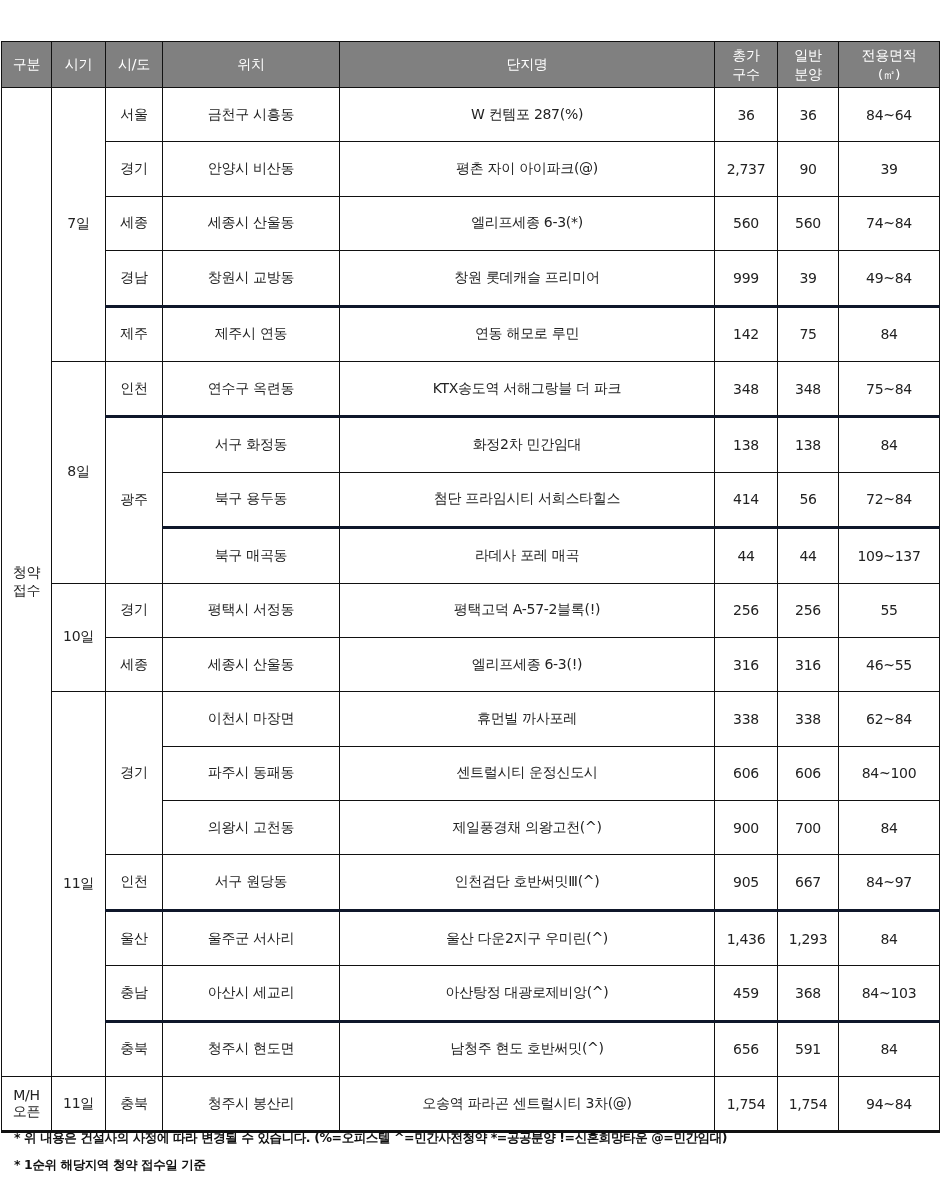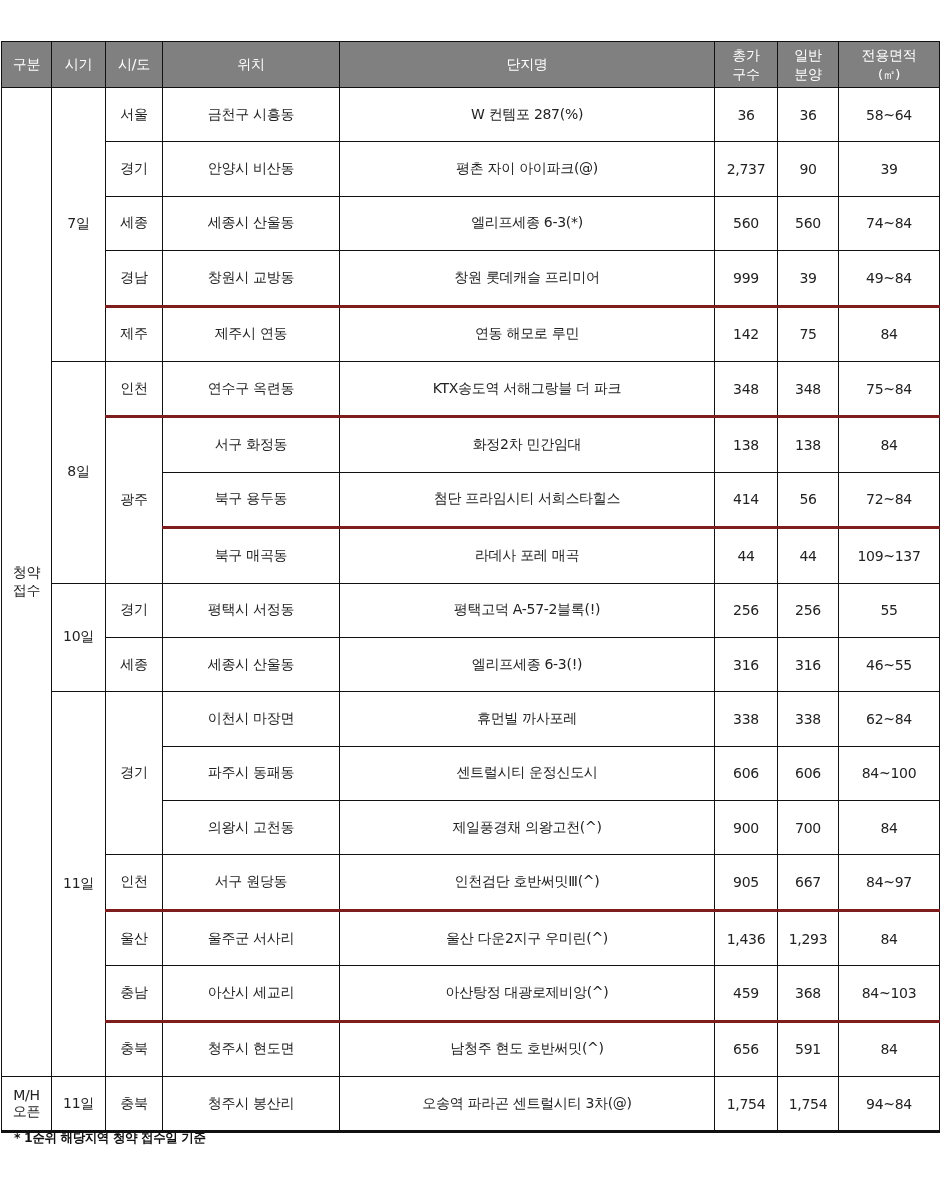--- a/index.html
+++ b/index.html
@@ -2,21 +2,21 @@
 <html><head>
 <meta charset="utf-8">
 <style>
   html, body { margin: 0; padding: 0; background: #ffffff; }
   body { width: 940px; height: 1178px; position: relative; font-family: "DejaVu Sans", "Liberation Sans", sans-serif; color: #222; overflow: hidden; }
   .title { position: absolute; top: 0; left: 0; width: 940px; height: 42px; line-height: 42px; text-align: center; font-size: 17px; font-weight: bold; color: #111; letter-spacing: -0.5px; margin-top: 34px; }
   table.cal { position: absolute; top: 41px; left: 1px; border-collapse: collapse; table-layout: fixed; width: 938px; }
   table.cal th, table.cal td { border: 1px solid #111; text-align: center; vertical-align: middle; padding: 0; font-size: 14px; letter-spacing: -0.3px; }
   table.cal th { background: #808080; color: #ffffff; font-weight: normal; height: 45px; font-size: 14px; line-height: 19px; }
   table.cal td { height: 53.4px; background: #fff; }
-  tr.thick-top td.tt { border-top: 3px solid #7f1d1d; }
+  tr.thick-top td.tt { border-top: 3px solid #0f172a; }
   tr.bottom td { border-bottom: 3px solid #111; }
   .small { font-size: 13px; }
   .notes { position: absolute; left: 14px; top: 1126px; font-size: 12.5px; font-weight: bold; color: #111; letter-spacing: -0.4px; }
   .notes div { height: 27px; line-height: 24px; }
 </style>
 </head>
 <body>
 
 <div class="title">3월 둘째 주 분양캘린더 (3월 7일 ~ 3월 13일)</div>
 
@@ -46,21 +46,21 @@
   <tbody>
 
     <tr>
       <td rowspan="18"><span>청약</span><br><span>접수</span></td>
       <td rowspan="5">7일</td>
       <td>서울</td>
       <td>금천구 시흥동</td>
       <td>W 컨템포 287(%)</td>
       <td>36</td>
       <td>36</td>
-      <td>58~64</td>
+      <td>84~64</td>
     </tr>
     <tr>
       <td>경기</td>
       <td>안양시 비산동</td>
       <td>평촌 자이 아이파크(@)</td>
       <td>2,737</td>
       <td>90</td>
       <td>39</td>
     </tr>
     <tr>
@@ -201,14 +201,15 @@
       <td>청주시 봉산리</td>
       <td>오송역 파라곤 센트럴시티 3차(@)</td>
       <td>1,754</td>
       <td>1,754</td>
       <td>94~84</td>
     </tr>
   </tbody>
 </table>
 
 <div class="notes">
+  <div>* 위 내용은 건설사의 사정에 따라 변경될 수 있습니다. (%=오피스텔 ^=민간사전청약 *=공공분양 !=신혼희망타운 @=민간임대)</div>
   <div>* 1순위 해당지역 청약 접수일 기준</div>
 </div>
 
 </body></html>

